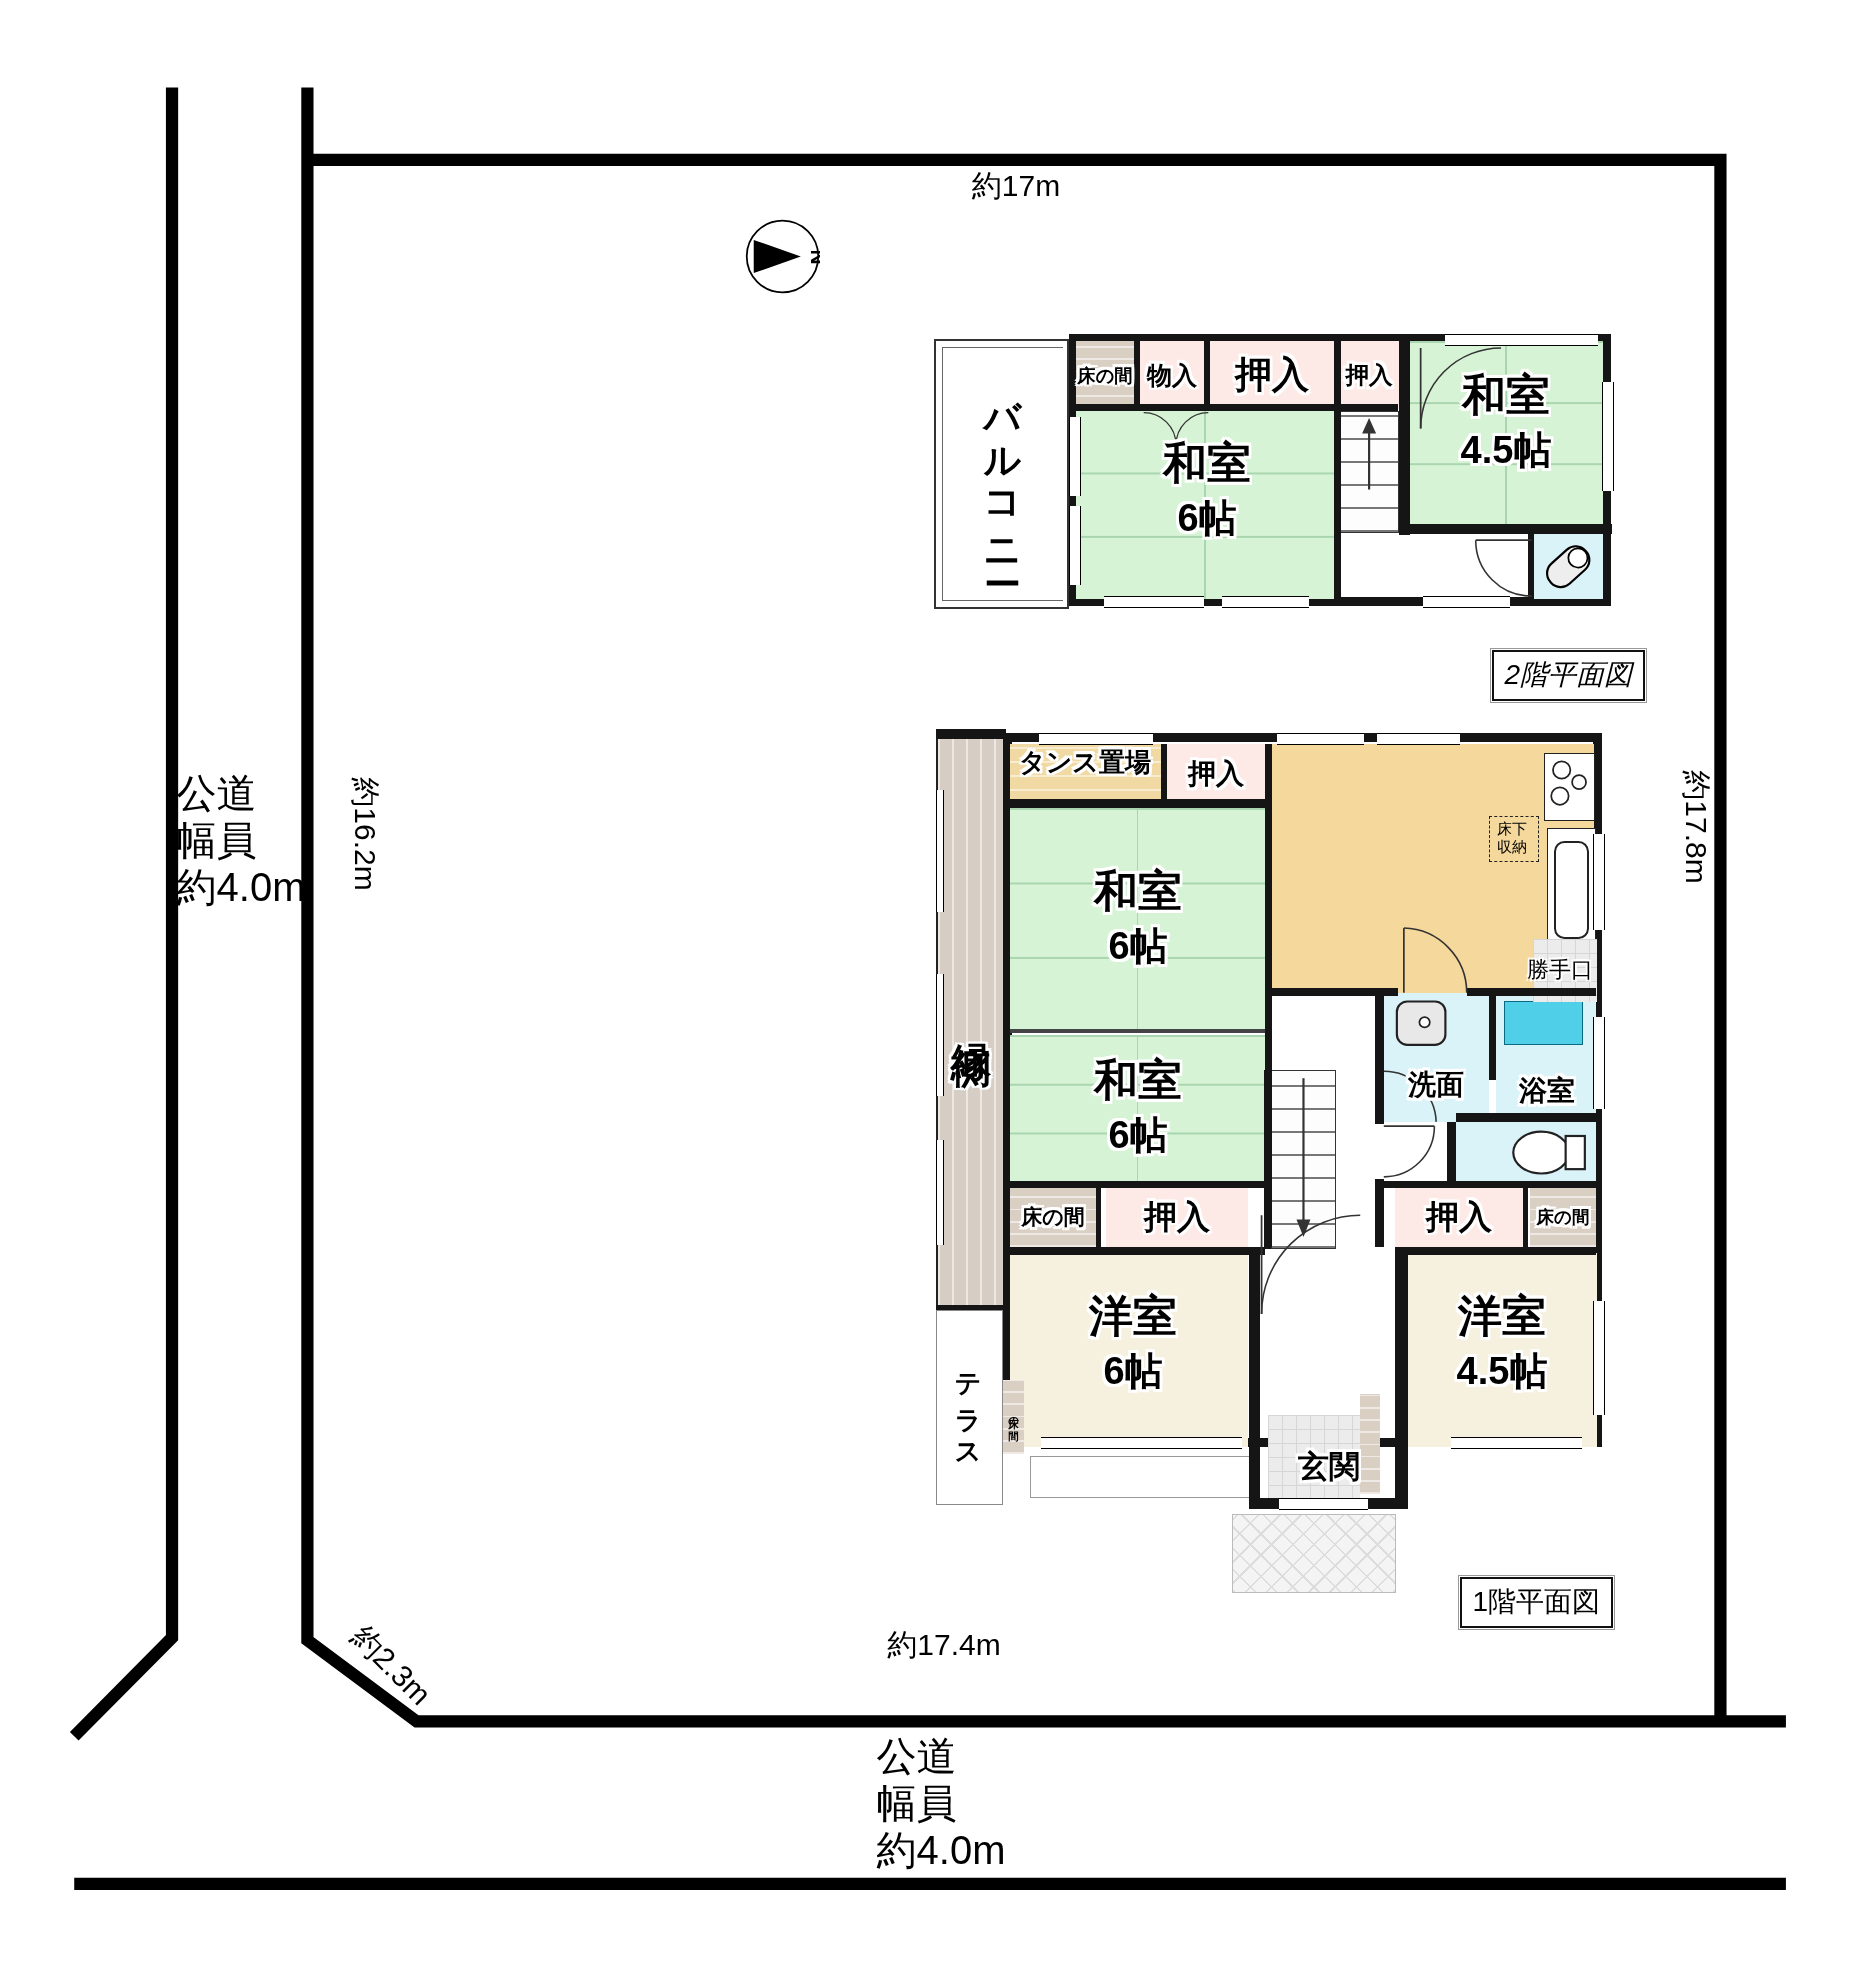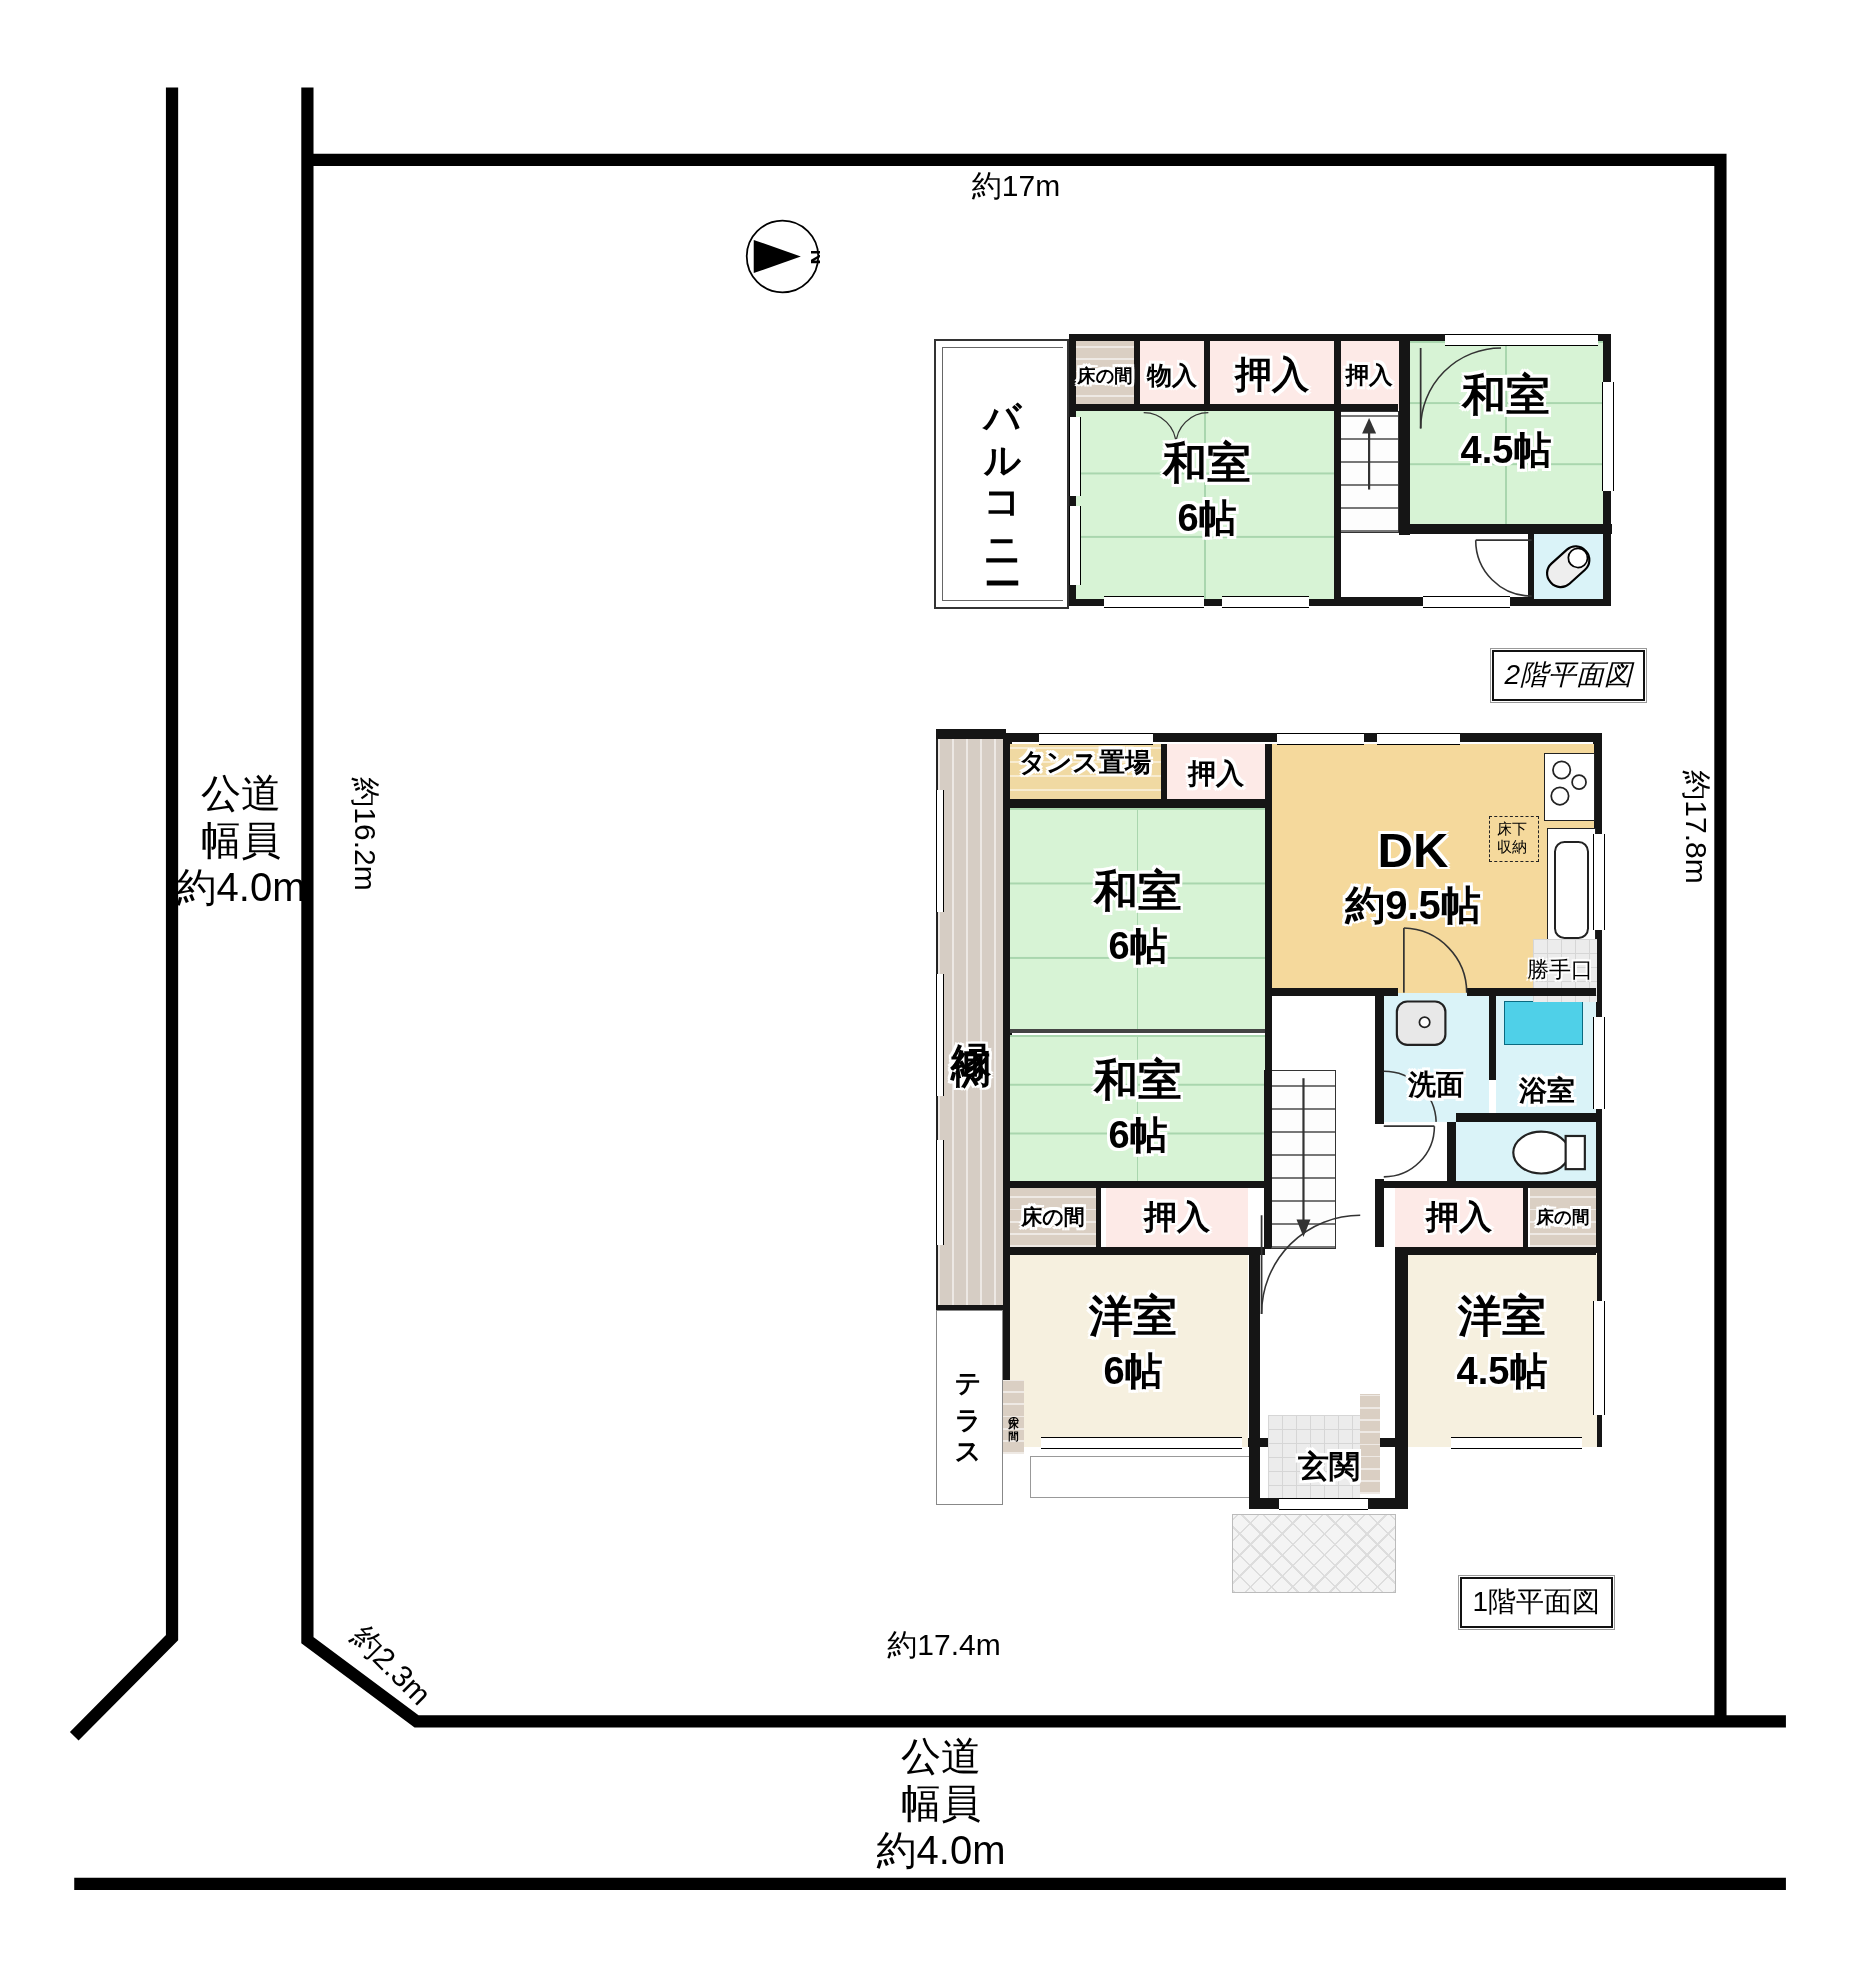--- a/index.html
+++ b/index.html
@@ -14,21 +14,21 @@
   .room{position:absolute;box-sizing:border-box;}
   .wall{position:absolute;background:var(--wall);}
   .winh{position:absolute;background:#fff;border-top:1.7px solid #000;border-bottom:1.7px solid #000;height:9.6px;}
   .winv{position:absolute;background:#fff;border-left:1.7px solid #000;border-right:1.7px solid #000;width:9.6px;}
   .lbl{position:absolute;transform:translate(-50%,-50%);font-weight:bold;text-align:center;white-space:nowrap;
        text-shadow:-2.6px -2.6px 0 #fff,2.6px -2.6px 0 #fff,-2.6px 2.6px 0 #fff,2.6px 2.6px 0 #fff,-2.6px 0 0 #fff,2.6px 0 0 #fff,0 -2.6px 0 #fff,0 2.6px 0 #fff;}
   .lbl .sub{display:block;}
   .dim{position:absolute;transform:translate(-50%,-50%);font-size:30px;white-space:nowrap;}
   .dim.rot90{transform:translate(-50%,-50%) rotate(90deg);}
   .dim.rot45{transform:translate(-50%,-50%) rotate(45deg);}
-  .roadlbl{position:absolute;transform:translate(-50%,-50%);font-size:40px;line-height:1.18;text-align:center;white-space:nowrap;}
+  .roadlbl{position:absolute;transform:translate(-50%,-50%);font-size:40px;line-height:1.18;text-align:left;white-space:nowrap;}
   .tatami{background-color:var(--tatami);
     background-image:linear-gradient(var(--tatami-line) 1.7px,transparent 1.7px),
       linear-gradient(90deg,transparent calc(50% - 0.9px),var(--tatami-line) calc(50% - 0.9px) calc(50% + 0.9px),transparent calc(50% + 0.9px));
     background-size:100% 33.4%,100% 100%;}
   .closet{background:var(--closet);}
   .tokonoma{background:var(--tokonoma);
     background-image:repeating-linear-gradient(0deg,rgba(255,255,255,.55) 0 1.7px,transparent 1.7px 12.2px);}
   .tansu{background:var(--tansu);
     background-image:repeating-linear-gradient(0deg,rgba(255,255,255,.5) 0 1.7px,transparent 1.7px 14px);}
   .engawa{background:var(--engawa);
@@ -250,24 +250,20 @@
     <svg class="ov" style="left:572px;top:400px;" width="83" height="48" viewBox="0 0 95 55">
       <ellipse cx="38" cy="27" rx="32" ry="24" fill="#fff" stroke="#222" stroke-width="2.5"></ellipse>
       <rect x="66" y="8" width="22" height="38" fill="#fff" stroke="#222" stroke-width="2.5"></rect>
     </svg>
 
     <div class="lbl vtext" style="left:36px;top:288px;font-size:40px;">縁側</div>
     <div class="lbl vtext" style="left:33px;top:680px;font-size:26px;text-shadow:none;">テラス</div>
     <div class="lbl vtext" style="left:78px;top:687px;font-size:10.5px;text-shadow:none;letter-spacing:0.9px;">床の間</div>
     <div class="lbl" style="left:149px;top:33px;font-size:26px;">タンス置場</div>
     <div class="lbl" style="left:280px;top:45px;font-size:28px;">押入</div>
-    <div class="lbl" style="left:477px;top:148px;font-size:49px;">
-      <span class="sub">DK</span>
-      <span class="sub" style="font-size:40px;">約9.5帖</span>
-    </div>
     <div class="lbl" style="left:576px;top:109px;font-size:15px;font-weight:normal;text-shadow:none;line-height:1.2;">
       <span class="sub">床下</span>
       <span class="sub">収納</span>
     </div>
     <div class="lbl" style="left:624px;top:241px;font-size:22px;font-weight:normal;text-shadow:-1.7px -1.7px 0 #fff,1.7px -1.7px 0 #fff,-1.7px 1.7px 0 #fff,1.7px 1.7px 0 #fff;">勝手口</div>
     <div class="lbl" style="left:202px;top:188px;font-size:44px;">
       <span class="sub">和室</span>
       <span class="sub" style="font-size:38px;">6帖</span>
     </div>
     <div class="lbl" style="left:202px;top:377px;font-size:44px;">

